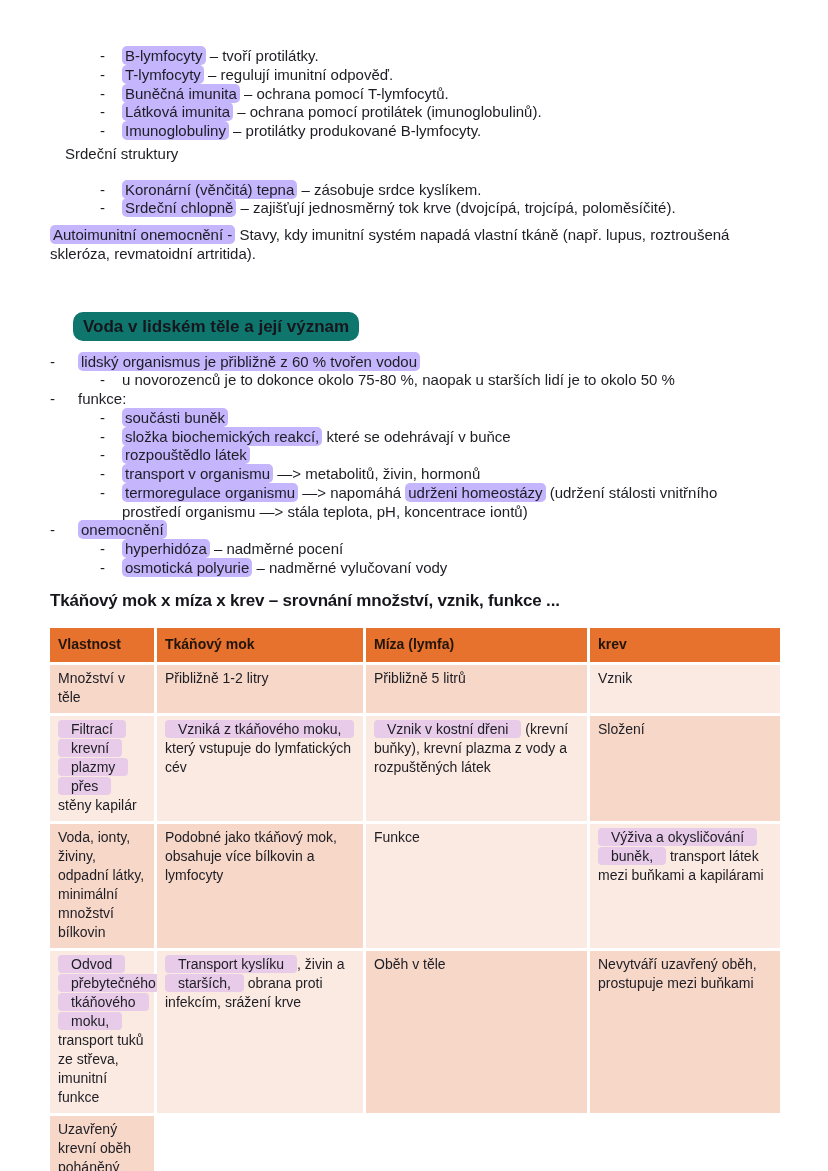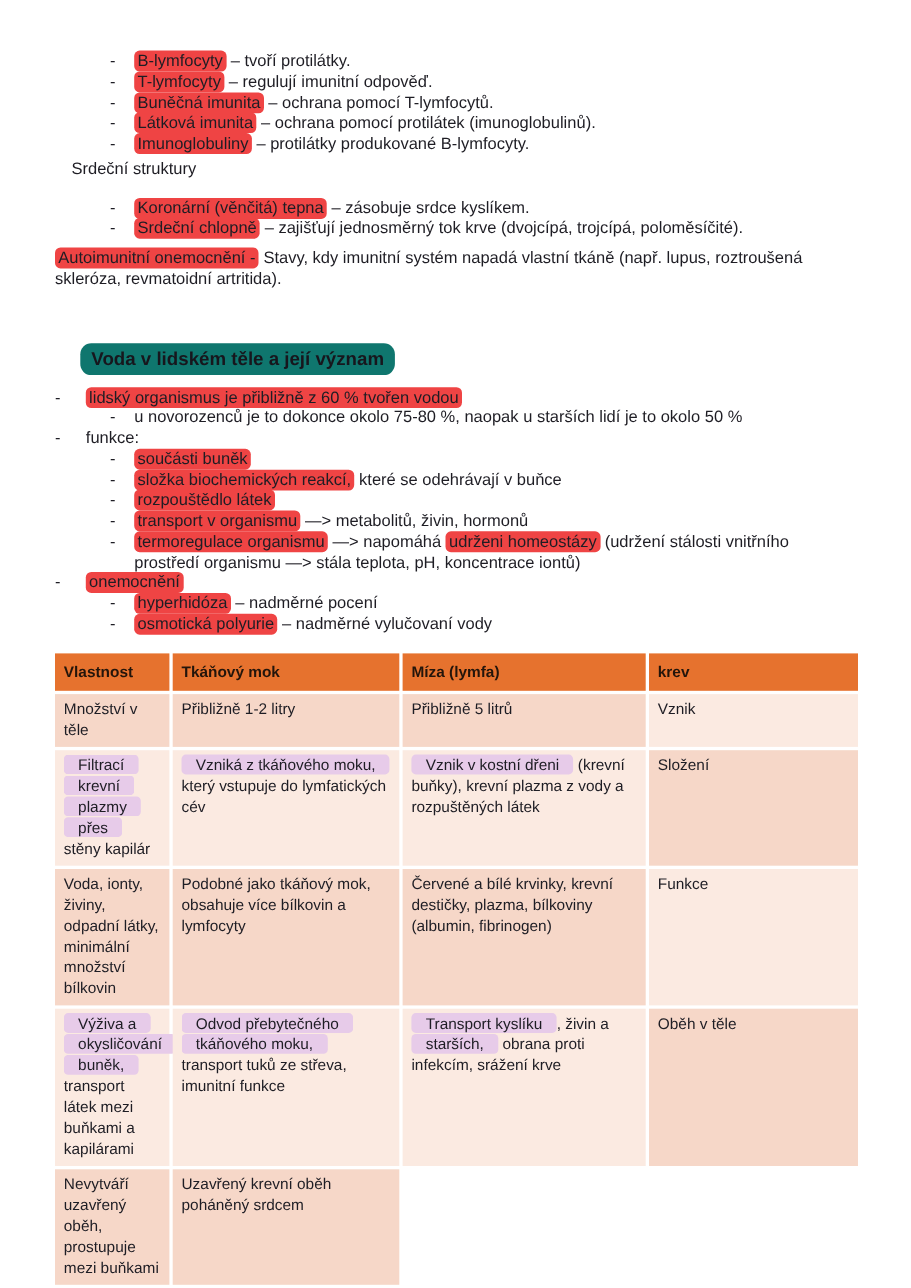--- a/index.html
+++ b/index.html
@@ -17,21 +17,21 @@
   
   .li { display:flex; }
   .li .dash { flex:none; }
   .lvl1 > .dash { width:28px; }
   .lvl2 { padding-left:50px; }
   .lvl2 > .dash { width:22px; }
   .li-text { flex:1; }
 
   
   .hl {
-    background:#ef4444;
+    background:#c4b5fd;
     border-radius:5px;
     padding:1px 3px;
     box-decoration-break:clone;
     margin-top:30px;
     -webkit-box-decoration-break:clone;
   }
   .subheading { margin:4px 0 0 15px; }
   .gap-top { margin-top:17px; }
   .paragraph { margin-top:8px; }
 
@@ -162,40 +162,40 @@
     <div class="li lvl2">
       <span class="dash">-</span>
       <span class="li-text"><span class="hl">hyperhidóza</span><span> – nadměrné pocení</span></span>
     </div>
     <div class="li lvl2">
       <span class="dash">-</span>
       <span class="li-text"><span class="hl">osmotická polyurie</span><span> – nadměrné vylučovaní vody</span></span>
     </div>
   </div>
 
+  <h2 class="table-title">Tkáňový mok x míza x krev – srovnání množství, vznik, funkce ...</h2>
 
   <div class="table">
     <div class="cell th">Vlastnost</div>
     <div class="cell th">Tkáňový mok</div>
     <div class="cell th">Míza (lymfa)</div>
     <div class="cell th">krev</div>
 
     <div class="cell dark">Množství v těle</div>
     <div class="cell dark">Přibližně 1-2 litry</div>
     <div class="cell dark">Přibližně 5 litrů</div>
 
     <div class="cell light">Vznik</div>
     <div class="cell light"><span class="thl">Filtrací krevní plazmy přes</span><span> stěny kapilár</span></div>
     <div class="cell light"><span class="thl">Vzniká z tkáňového moku,</span><span> který vstupuje do lymfatických cév</span></div>
     <div class="cell light"><span class="thl">Vznik v kostní dřeni</span><span> (krevní buňky), krevní plazma z vody a rozpuštěných látek</span></div>
 
     <div class="cell dark">Složení</div>
     <div class="cell dark">Voda, ionty, živiny, odpadní látky, minimální množství bílkovin</div>
     <div class="cell dark">Podobné jako tkáňový mok, obsahuje více bílkovin a lymfocyty</div>
-    <div class="cell dark">Červené a bílé krvinky, krevní destičky, plazma, bílkoviny (albumin, fibrinogen)</div>
 
     <div class="cell light">Funkce</div>
     <div class="cell light"><span class="thl">Výživa a okysličování buněk,</span><span> transport látek mezi buňkami a kapilárami</span></div>
     <div class="cell light"><span class="thl">Odvod přebytečného tkáňového moku,</span><span> transport tuků ze střeva, imunitní funkce</span></div>
     <div class="cell light"><span class="thl">Transport kyslíku</span><span>, živin a </span><span class="thl">starších,</span><span> obrana proti infekcím, srážení krve</span></div>
 
     <div class="cell dark">Oběh v těle</div>
     <div class="cell dark">Nevytváří uzavřený oběh, prostupuje mezi buňkami</div>
     <div class="cell dark">Uzavřený krevní oběh poháněný srdcem</div>
   </div>

